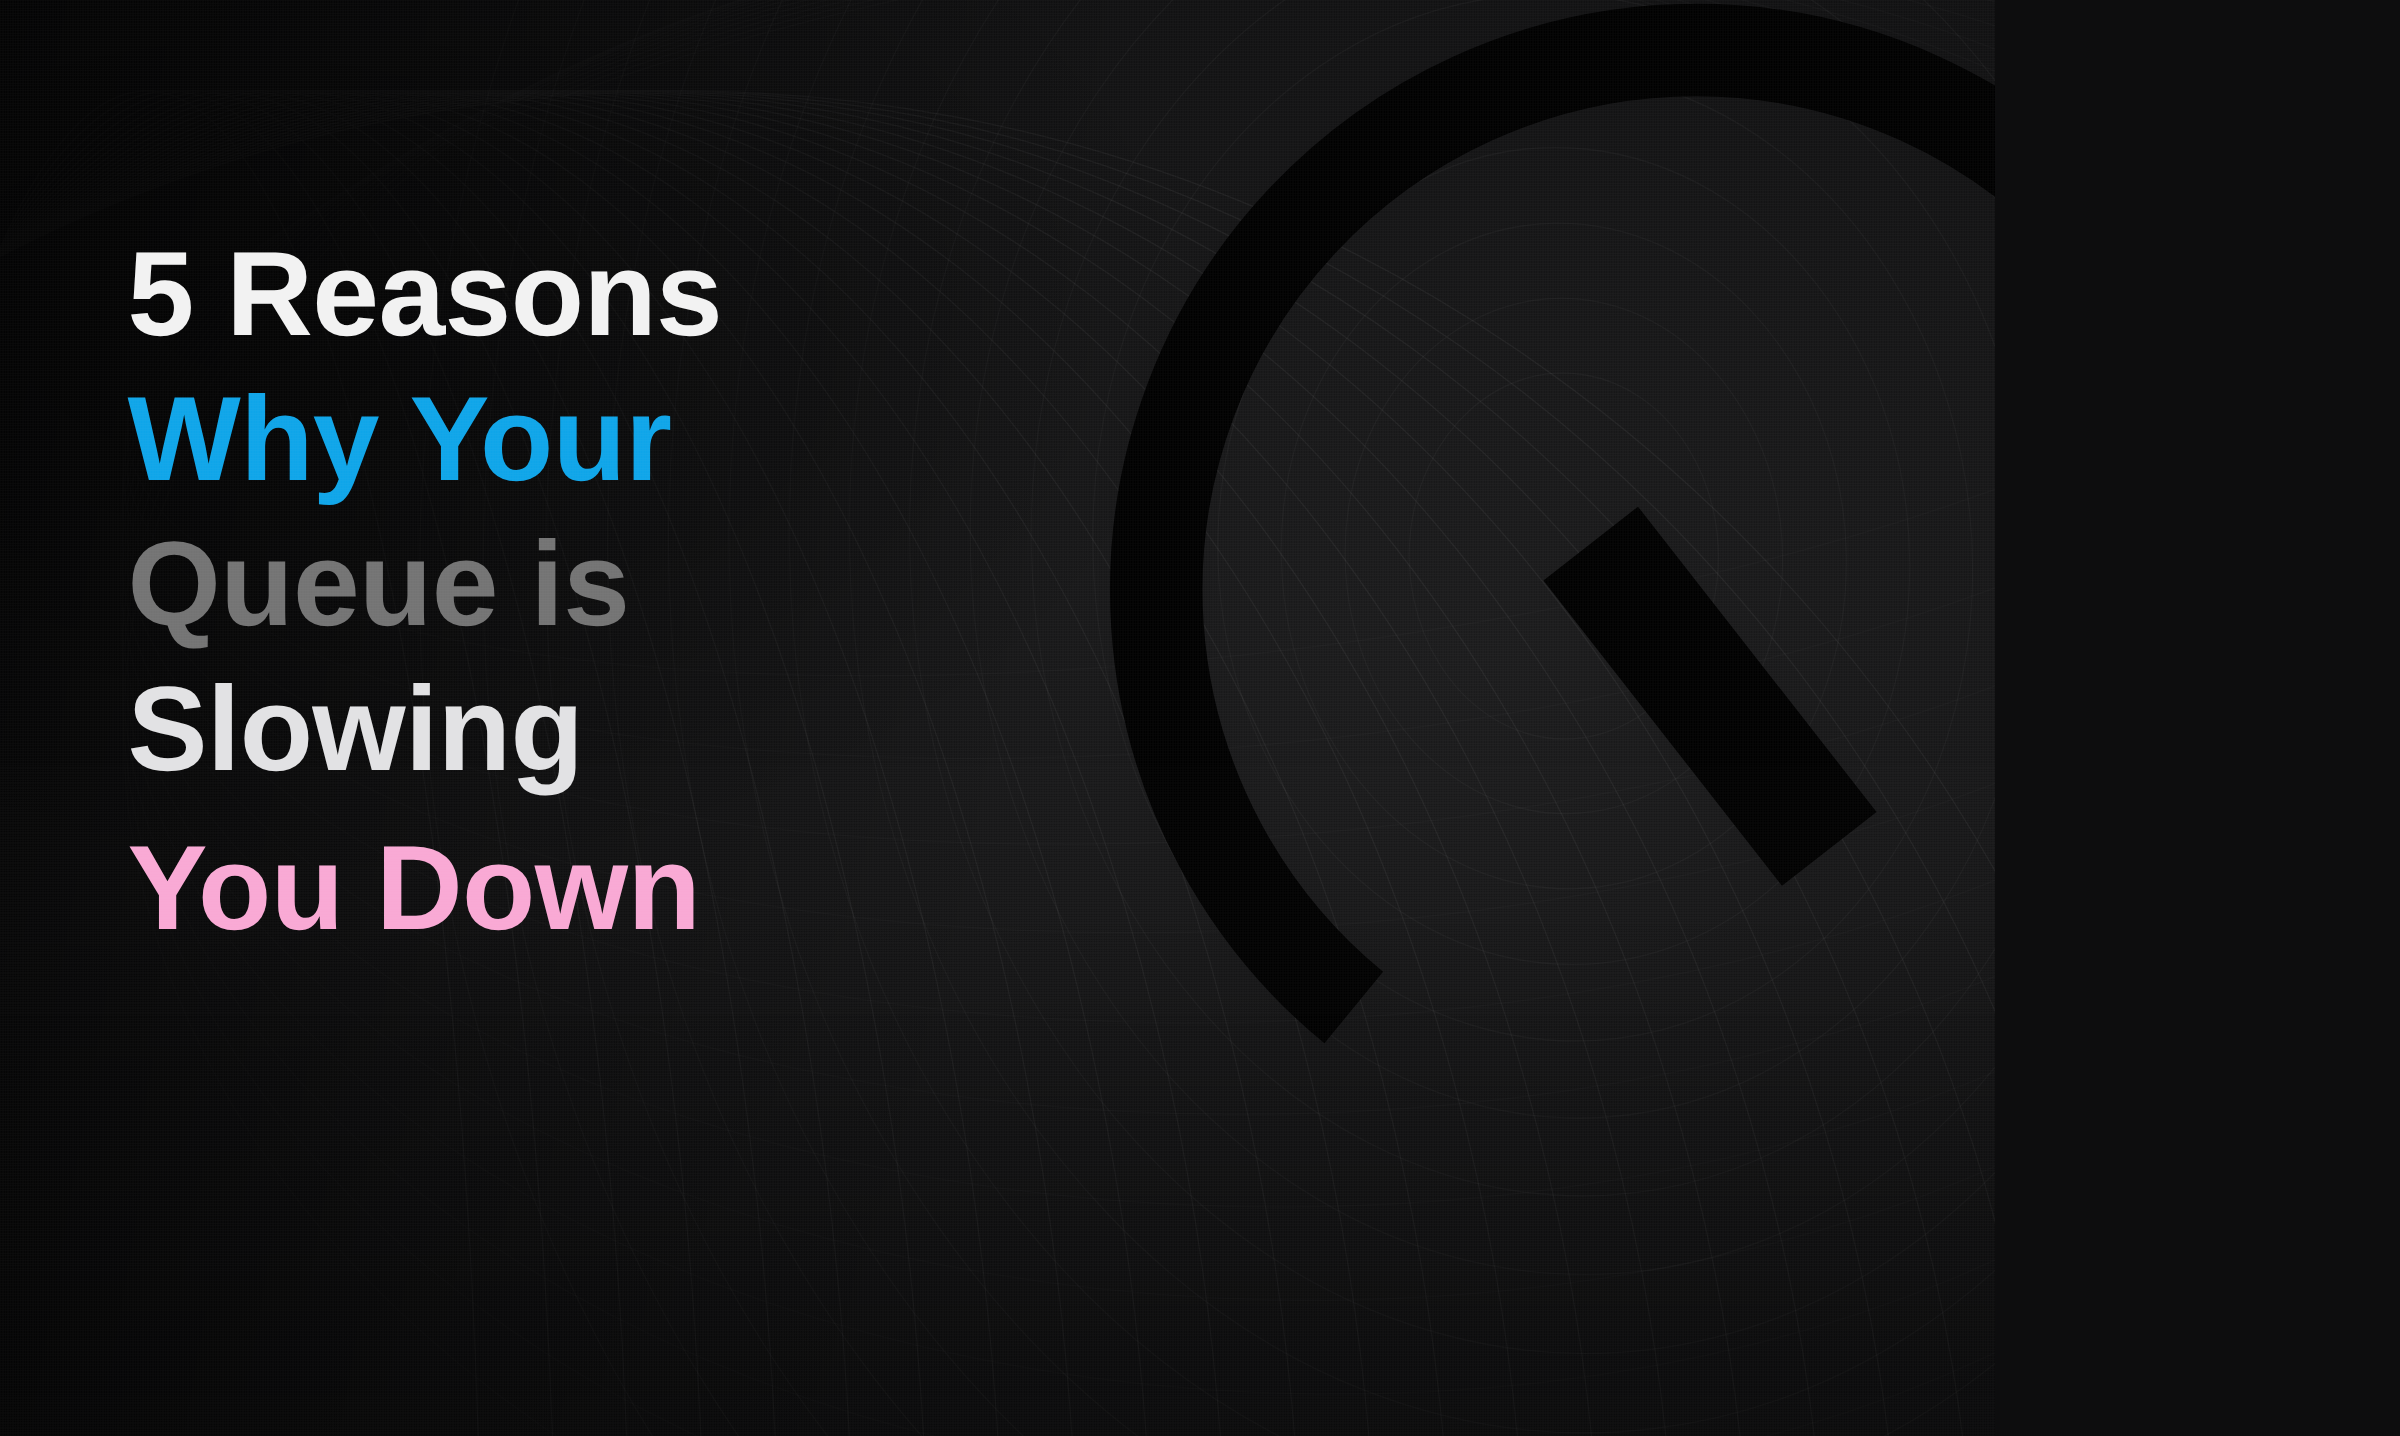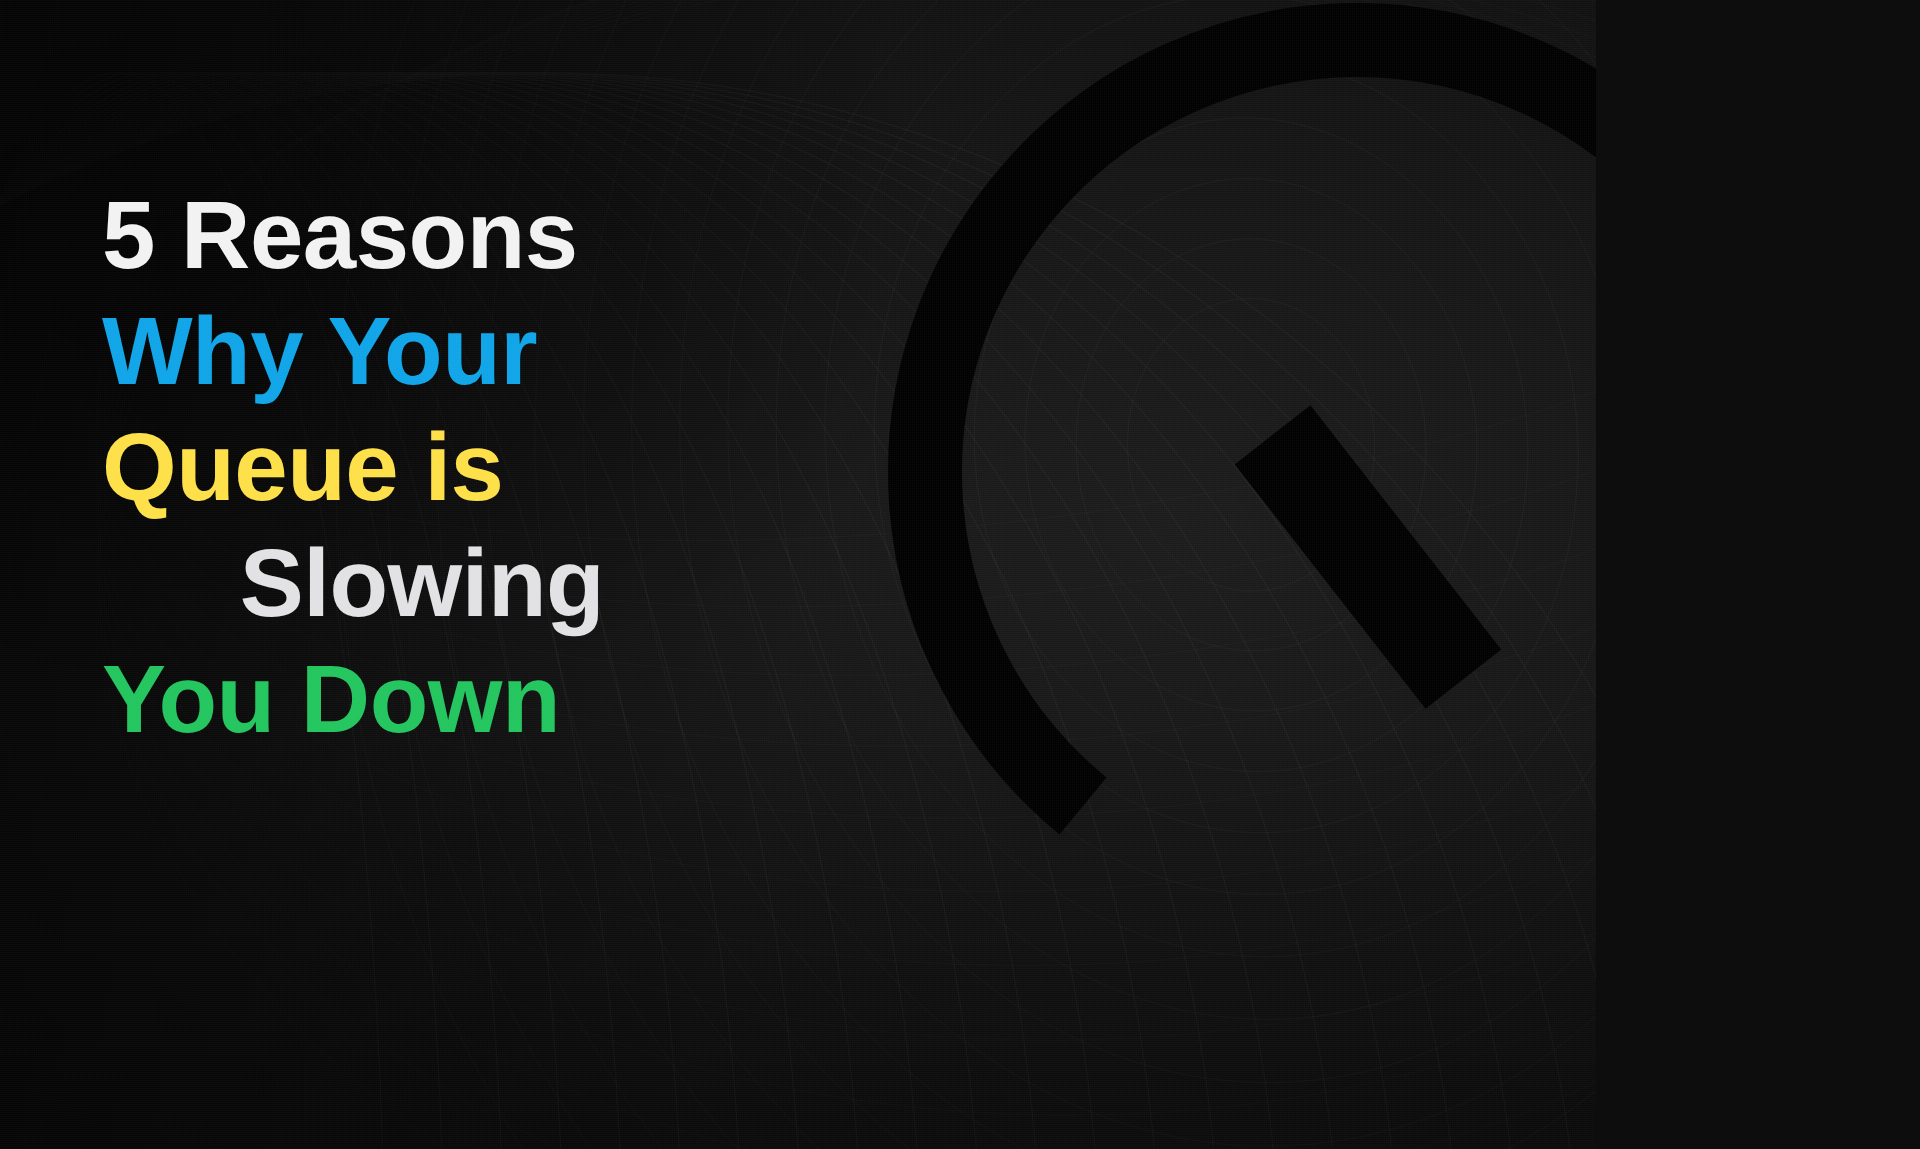--- a/index.html
+++ b/index.html
@@ -61,23 +61,23 @@
     font-size: 96px;
     line-height: 116px;
     font-weight: 700;
     letter-spacing: -0.5px;
     color: #e9e9ea;
     text-rendering: geometricPrecision;
   }
   .headline .ln { display: block; white-space: pre; }
   .ln-1 { color: #f2f2f2; }
   .ln-2 { color: #0ea5e9; }
-  .ln-3 { color: #fde047; }
-  .ln-4 { color: #e2e2e4; text-align: center; }
-  .ln-5 { color: #22c55e; }
+  .ln-3 { color: #737373; }
+  .ln-4 { color: #e2e2e4; }
+  .ln-5 { color: #f9a8d4; margin-top: 11px; }
 
   
   .grain {
     position: absolute;
     inset: 0;
     opacity: 0.035;
     pointer-events: none;
     background-image:
       repeating-linear-gradient(0deg, rgba(255,255,255,0.6) 0 1px, rgba(0,0,0,0) 1px 2px),
       repeating-linear-gradient(90deg, rgba(255,255,255,0.5) 0 1px, rgba(0,0,0,0) 1px 2px);

